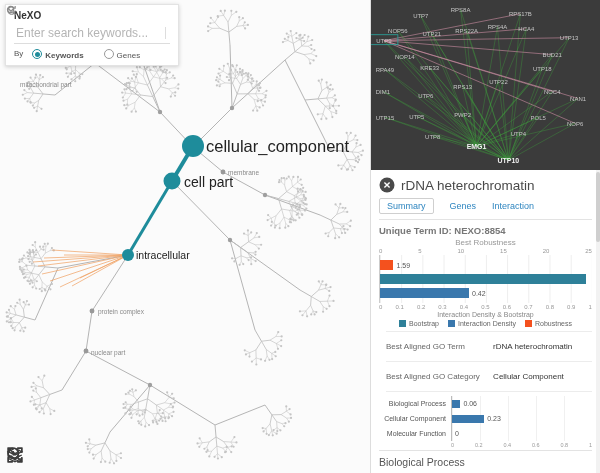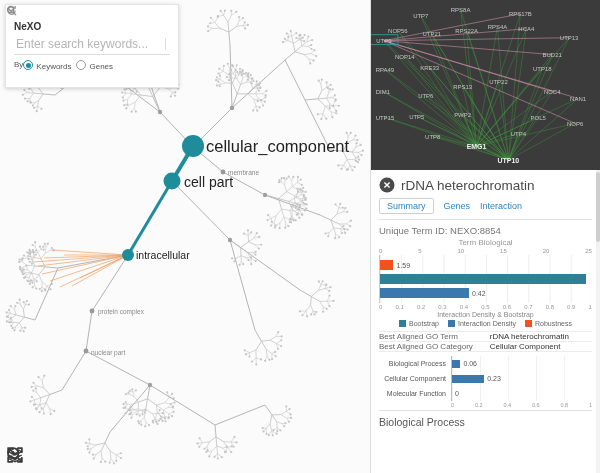--- a/index.html
+++ b/index.html
@@ -1,55 +1,55 @@
 <!DOCTYPE html>
 <html><head>
 <meta charset="utf-8">
 <style>
   html,body{margin:0;padding:0;font-family:"Liberation Sans",sans-serif;}
   .app{position:relative;width:600px;height:473px;overflow:hidden;background:#fafafa;}
   
   .left{position:absolute;left:0;top:0;width:370px;height:473px;background:#fbfbfb;}
   .left svg{position:absolute;left:0;top:0;}
   .search-card{position:absolute;left:5px;top:4px;width:174px;background:#fff;border:1px solid #e3e3e3;
-    box-shadow:0 1px 4px rgba(0,0,0,.18);padding:16px 8px;box-sizing:border-box;z-index:5;}
+    box-shadow:0 1px 4px rgba(0,0,0,.18);padding:5px 8px;box-sizing:border-box;z-index:5;}
   .sc-title{font-size:10px;font-weight:bold;color:#333;}
   .sc-input-row{display:flex;align-items:center;gap:4px;border-bottom:1px solid #ddd;padding:3px 0 2px;margin-top:1px;}
   .sc-input-row input{border:none;outline:none;flex:1;min-width:0;font-size:12px;color:#444;background:transparent;}
   .sc-input-row input::placeholder{color:#b5b5b5;}
   .sc-icon{display:flex;align-items:center;color:#8a8a8a;cursor:pointer;}
   .sc-divider{width:1px;height:12px;background:#ddd;}
-  .sc-radio-row{display:flex;align-items:flex-start;font-size:8px;color:#555;margin-top:5px;}
+  .sc-radio-row{display:flex;align-items:flex-start;gap:9px;font-size:8px;color:#555;margin-top:5px;}
   .radio{width:8px;height:8px;border:1px solid #9a9a9a;border-radius:50%;display:inline-block;margin-right:3px;vertical-align:-1px;position:relative;}
   .radio.sel{border-color:#1e8c9b;}
   .radio.sel::after{content:"";position:absolute;inset:1.5px;background:#1e8c9b;border-radius:50%;}
   .tool-bar{position:absolute;left:6px;bottom:5px;display:flex;gap:8px;z-index:5;}
   .tool-btn{width:22px;height:22px;display:flex;align-items:center;justify-content:center;cursor:pointer;}
   
   .right{position:absolute;left:370px;top:0;width:230px;height:473px;border-left:1px solid #ddd;box-sizing:border-box;}
   .network{width:229px;height:170px;}
   .detail{width:229px;height:303px;background:#fff;padding:5px 8px;box-sizing:border-box;overflow:hidden;position:relative;}
   .d-header{display:flex;align-items:center;gap:6px;padding:2px 0 3px;}
   .d-title{font-size:13.5px;color:#4a4a4a;font-weight:500;}
-  .tabs{display:flex;gap:10px;align-items:center;padding:2px 0 5px;border-bottom:1px solid #e3e3e3;}
+  .tabs{display:flex;gap:16px;align-items:center;padding:2px 0 5px;border-bottom:1px solid #e3e3e3;}
   .tab{font-size:9px;color:#2f86c0;cursor:pointer;}
   .tab.active{border:1px solid #cfcfcf;border-radius:2px;padding:2px 7px;}
-  .term-id{font-size:9.5px;color:#777;padding:5px 0 1px;}
+  .term-id{font-size:9.5px;color:#777;padding:5px 0 1px;font-weight:bold;}
   .chart-title{text-align:center;font-size:8px;color:#999;margin-top:1px;}
   .axis-row{display:flex;justify-content:space-between;font-size:6px;color:#999;margin:1px 0;}
   .bars{position:relative;background-image:linear-gradient(to right,#ededed 1px,transparent 1px);
     background-size:10% 100%;border-left:1px solid #ccc;padding:1px 0;}
   .bar-row{height:10px;margin:4px 0;display:flex;align-items:center;}
   .bar{height:10px;flex:0 0 auto;}
   .bar-label{font-size:7px;color:#555;margin-left:3px;white-space:nowrap;}
   .axis-caption{text-align:center;font-size:7px;color:#888;margin:1px 0 2px;}
   .legend{display:flex;justify-content:center;gap:9px;font-size:7px;color:#666;margin:2px 0 4px;}
   .legend .sw{width:7px;height:7px;display:inline-block;margin-right:3px;vertical-align:-1px;}
   .section-h{font-size:10.5px;color:#555;padding:5px 0 4px;border-top:1px solid #e3e3e3;margin-top:2px;}
-  .go-row{display:flex;border-top:1px solid #ececec;padding:0 0;font-size:8px;}
+  .go-row{display:flex;border-top:1px solid #ececec;padding:10px 0;font-size:8px;margin-left:7px;}
   .go-row:last-of-type{border-bottom:1px solid #ececec;}
   .go-row .gl{width:52%;color:#666;}
   .go-row .gv{width:48%;color:#333;}
   .gochart{margin-top:4px;}
   .gochart-row{display:flex;align-items:center;height:15px;}
   .gochart-row .cl{width:72px;text-align:right;font-size:7px;color:#555;padding-right:5px;box-sizing:border-box;}
   .gochart-row .cb{flex:1;border-left:1px solid #bbb;display:flex;align-items:center;height:100%;
     background-image:linear-gradient(to right,#f0f0f0 1px,transparent 1px);background-size:20% 100%;}
   .gobar{height:8px;}
   .go-axis{display:flex;justify-content:space-between;font-size:5.5px;color:#999;margin-left:72px;margin-top:1px;}
@@ -1658,21 +1658,21 @@
         </span>
         <span class="sc-divider"></span>
         <span class="sc-icon">
           <svg width="10" height="10" viewBox="0 0 12 12" fill="none" stroke="#8a8a8a" stroke-width="1.5">
               <path d="M3 4.5l3 3 3-3"></path>
             </svg>
         </span>
       </div>
       <div class="sc-radio-row">
         <span>By</span>
-        <span id="radio-group"><span style="margin-right: 5px;"><span class="radio sel"></span><span>Keywords</span></span><span style="margin-right: 8px;"><span class="radio"></span><span>Genes</span></span></span>
+        <span id="radio-group"><span style="margin-right: 20px; font-weight: bold;"><span class="radio sel"></span><span>Keywords</span></span><span style="margin-right: 8px;"><span class="radio"></span><span>Genes</span></span></span>
       </div>
     </div>
 
     <div class="tool-bar">
       <span class="tool-btn">
         <svg width="18" height="18" viewBox="0 0 16 16" fill="none" stroke="#3c3c3c" stroke-width="1.3">
             <circle cx="6.5" cy="6.5" r="4.6"></circle>
             <line x1="10" y1="10" x2="14" y2="14"></line>
             <line x1="4.5" y1="6.5" x2="8.5" y2="6.5"></line>
             <line x1="6.5" y1="4.5" x2="6.5" y2="8.5"></line>
@@ -1825,21 +1825,21 @@
       </div>
 
       <div class="tabs" id="tabs">
           <div class="tab active">Summary</div>
           <div class="tab">Genes</div>
           <div class="tab">Interaction</div>
         </div>
 
       <div class="term-id">Unique Term ID: NEXO:8854</div>
 
-      <div class="chart-title">Term Biological</div>
+      <div class="chart-title">Best Robustness</div>
       <div class="axis-row" id="axis-top">
           <div>0</div>
           <div>5</div>
           <div>10</div>
           <div>15</div>
           <div>20</div>
           <div>25</div>
         </div>
       <div class="bars" id="bars">
           <div class="bar-row">

